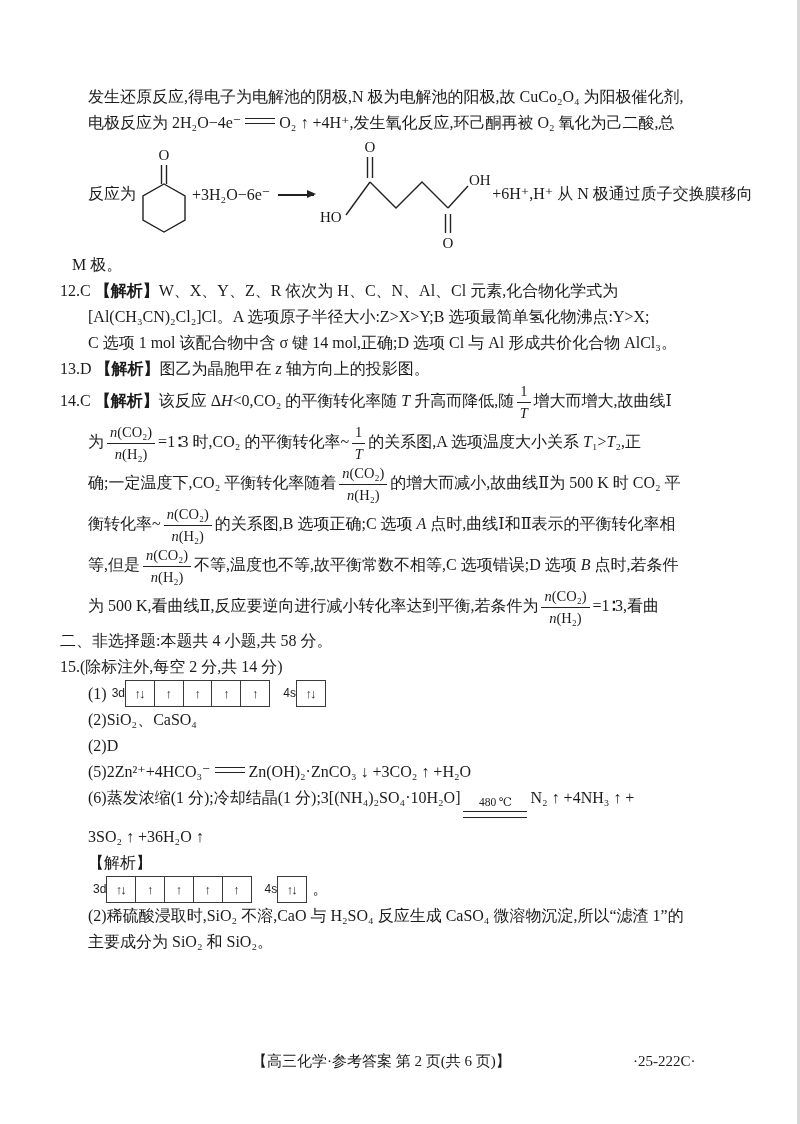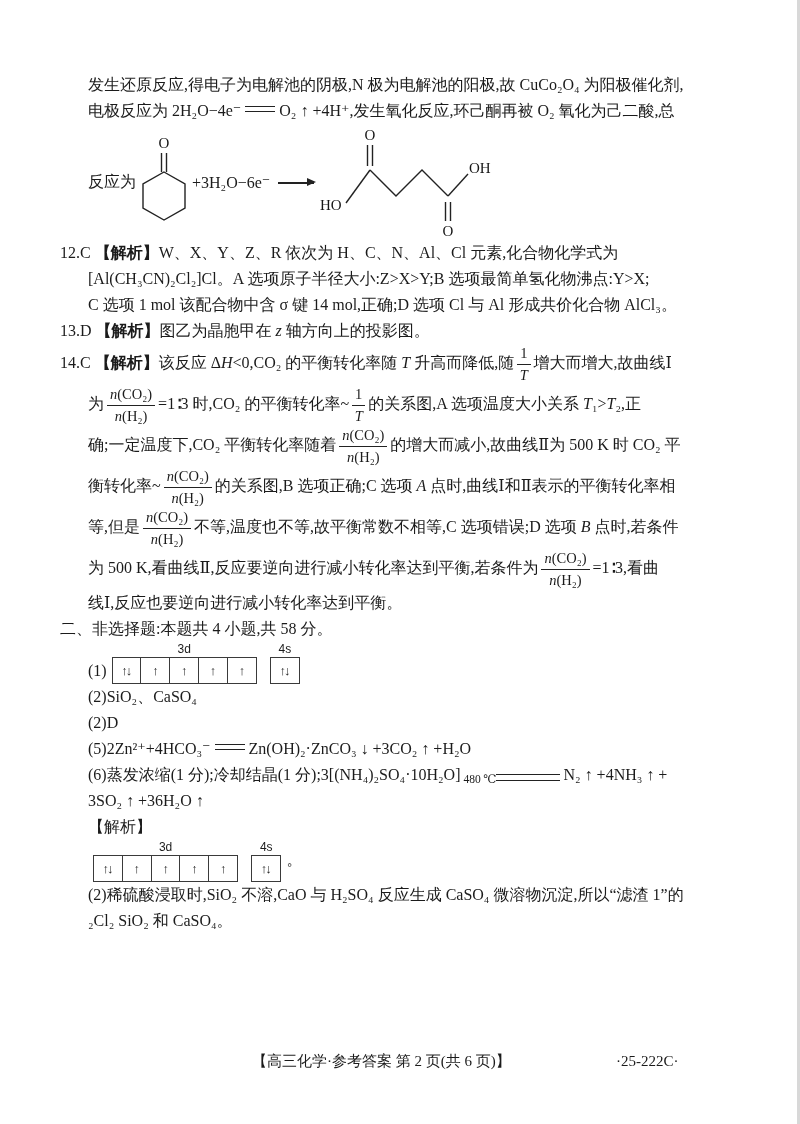--- a/index.html
+++ b/index.html
@@ -3,62 +3,62 @@
 <meta charset="utf-8">
 <style>
   html,body{margin:0;padding:0;}
   body{
     width:800px;height:1124px;background:#ffffff;color:#1b1b1b;
     font-family:"Liberation Serif","DejaVu Serif",serif;
     font-size:16px;position:relative;overflow:hidden;
   }
   .page{position:absolute;inset:0;background:#fff;}
   .page-edge{position:absolute;top:0;right:0;width:3px;height:100%;background:#d8d8d8;}
-  .content{position:absolute;top:72px;left:60px;right:54px;}
+  .content{position:absolute;top:84px;left:60px;right:54px;}
   .ln{line-height:26px;min-height:26px;}
   .ind{margin-left:28px;}
   .ind-sm{margin-left:12px;}
   .bold{font-weight:normal;}
   b{font-weight:bold;}
   i{font-style:italic;}
   
   .frac{display:inline-flex;flex-direction:column;align-items:center;vertical-align:middle;
         font-size:14.5px;line-height:19px;margin:0 3px;}
   .fn{border-bottom:1.2px solid #222;padding:0 3px 1px;}
   .fd{padding-top:1px;}
   
   .dl{display:inline-block;height:4.5px;border-top:1.3px solid #222;border-bottom:1.3px solid #222;
       vertical-align:4px;margin:0 4px;}
   
-  .cond{display:inline-flex;flex-direction:row;align-items:center;vertical-align:-3px;margin:0 3px;}
+  .cond{display:inline-flex;flex-direction:column;align-items:center;vertical-align:-3px;margin:0 3px;}
   .cond-top{font-size:11.5px;line-height:13px;}
   .cond .dl{vertical-align:0;margin:2px 0 6px;}
   
   .ar{display:inline-block;width:36px;height:1.5px;background:#222;position:relative;
       vertical-align:4px;margin:0 4px 0 8px;}
   .ar::after{content:"";position:absolute;right:-2px;top:-3.6px;
       border-left:9px solid #222;border-top:4.3px solid transparent;border-bottom:4.3px solid transparent;}
   
   .scheme{display:flex;align-items:center;margin:2px 0 2px 28px;}
   .scheme .seg{white-space:nowrap;}
   .structure{flex:0 0 auto;}
   svg text{font-family:"Liberation Serif","DejaVu Serif",serif;fill:#161616;}
   
   .orb{display:inline-flex;align-items:flex-end;gap:13px;vertical-align:middle;margin:0 5px;}
-  .orb-group{display:inline-flex;flex-direction:column;align-items:center;}
+  .orb-group{display:inline-flex;flex-direction:row;align-items:center;}
   .orb-label{font-size:12px;line-height:15px;font-family:"Liberation Sans","DejaVu Sans",sans-serif;}
   .cells{display:flex;}
   .cell{width:26px;height:25px;border:1.2px solid #3a3a3a;margin-right:-1.2px;
         display:flex;align-items:center;justify-content:center;
         font-size:13px;letter-spacing:-2px;background:#fff;padding-right:2px;}
   .cells .cell:last-child{margin-right:0;}
   .orb-row{display:flex;align-items:flex-end;}
   .footer{position:absolute;top:1050px;left:0;width:800px;font-size:15px;line-height:22px;}
   .footer-left{position:absolute;left:252px;text-align:center;}
-  .footer-right{position:absolute;left:616px;}
+  .footer-right{position:absolute;left:633px;}
 </style>
 </head>
 <body>
 
 <div class="page">
   <div class="page-edge"></div>
   <div class="content">
 
     <div class="ln ind">发生还原反应,得电子为电解池的阴极,N 极为电解池的阳极,故 CuCo₂O₄ 为阳极催化剂,</div>
     <div class="ln ind">电极反应为 2H₂O−4e⁻<span class="dl" style="width: 30px;"></span>O₂ ↑ +4H⁺,发生氧化反应,环己酮再被 O₂ 氧化为己二酸,总</div>
@@ -78,21 +78,23 @@
         <line x1="54.5" y1="19" x2="54.5" y2="40" stroke="#222" stroke-width="1.4"></line>
         <text x="2" y="84" font-size="15">HO</text>
         <line x1="28" y1="77" x2="52" y2="44" stroke="#222" stroke-width="1.4"></line>
         <polyline points="52,44 78,70 104,44 130,70" fill="none" stroke="#222" stroke-width="1.4"></polyline>
         <line x1="127.5" y1="76" x2="127.5" y2="95" stroke="#222" stroke-width="1.4"></line>
         <line x1="132.5" y1="76" x2="132.5" y2="95" stroke="#222" stroke-width="1.4"></line>
         <text x="130" y="110" font-size="15" text-anchor="middle">O</text>
         <line x1="130" y1="70" x2="150" y2="48" stroke="#222" stroke-width="1.4"></line>
         <text x="151" y="47" font-size="15">OH</text>
       </svg>
+      <span class="seg">+6H⁺,H⁺ 从 N 极通过质子交换膜移向</span>
     </div>
+    <div class="ln ind-sm">M 极。</div>
 
     <div class="ln">12.C <b>【解析】</b>W、X、Y、Z、R 依次为 H、C、N、Al、Cl 元素,化合物化学式为</div>
     <div class="ln ind">[Al(CH₃CN)₂Cl₂]Cl。A 选项原子半径大小:Z&gt;X&gt;Y;B 选项最简单氢化物沸点:Y&gt;X;</div>
     <div class="ln ind">C 选项 1 mol 该配合物中含 σ 键 14 mol,正确;D 选项 Cl 与 Al 形成共价化合物 AlCl₃。</div>
 
     <div class="ln">13.D <b>【解析】</b>图乙为晶胞甲在 <i>z</i> 轴方向上的投影图。</div>
 
     <div class="ln">14.C <b>【解析】</b>该反应 Δ<i>H</i>&lt;0,CO₂ 的平衡转化率随 <i>T</i> 升高而降低,随<span class="frac">
           <span class="fn">1</span>
           <span class="fd"><i>T</i></span>
@@ -113,24 +115,24 @@
           <span class="fd"><i>n</i>(H₂)</span>
         </span>的关系图,B 选项正确;C 选项 <i>A</i> 点时,曲线Ⅰ和Ⅱ表示的平衡转化率相</div>
     <div class="ln ind">等,但是<span class="frac">
           <span class="fn"><i>n</i>(CO₂)</span>
           <span class="fd"><i>n</i>(H₂)</span>
         </span>不等,温度也不等,故平衡常数不相等,C 选项错误;D 选项 <i>B</i> 点时,若条件</div>
     <div class="ln ind">为 500 K,看曲线Ⅱ,反应要逆向进行减小转化率达到平衡,若条件为<span class="frac">
           <span class="fn"><i>n</i>(CO₂)</span>
           <span class="fd"><i>n</i>(H₂)</span>
         </span>=1∶3,看曲</div>
-    <div class="ln ind">线Ⅰ,反应也要逆向进行减小转化率达到平衡。</div>
 
     <div class="ln bold">二、非选择题:本题共 4 小题,共 58 分。</div>
 
+    <div class="ln">15.(除标注外,每空 2 分,共 14 分)</div>
 
     <div class="ln ind orb-row">
       <span>(1)</span>
       <span class="orb">
         <span class="orb-group">
           <span class="orb-label">3d</span>
           <span class="cells">
             <span class="cell">↑↓</span>
             <span class="cell">↑</span>
             <span class="cell">↑</span>
@@ -173,20 +175,20 @@
         <span class="orb-group">
           <span class="orb-label">4s</span>
           <span class="cells">
             <span class="cell">↑↓</span>
           </span>
         </span>
       </span><span>。</span>
     </div>
 
     <div class="ln ind">(2)稀硫酸浸取时,SiO₂ 不溶,CaO 与 H₂SO₄ 反应生成 CaSO₄ 微溶物沉淀,所以“滤渣 1”的</div>
-    <div class="ln ind">₂Cl₂ SiO₂ 和 CaSO₄。</div>
+    <div class="ln ind">主要成分为 SiO₂ 和 SiO₂。</div>
   </div>
 
   <div class="footer">
     <span class="footer-left">【高三化学·参考答案  第 2 页(共 6 页)】</span>
     <span class="footer-right">·25-222C·</span>
   </div>
 </div>
 
 </body></html>

